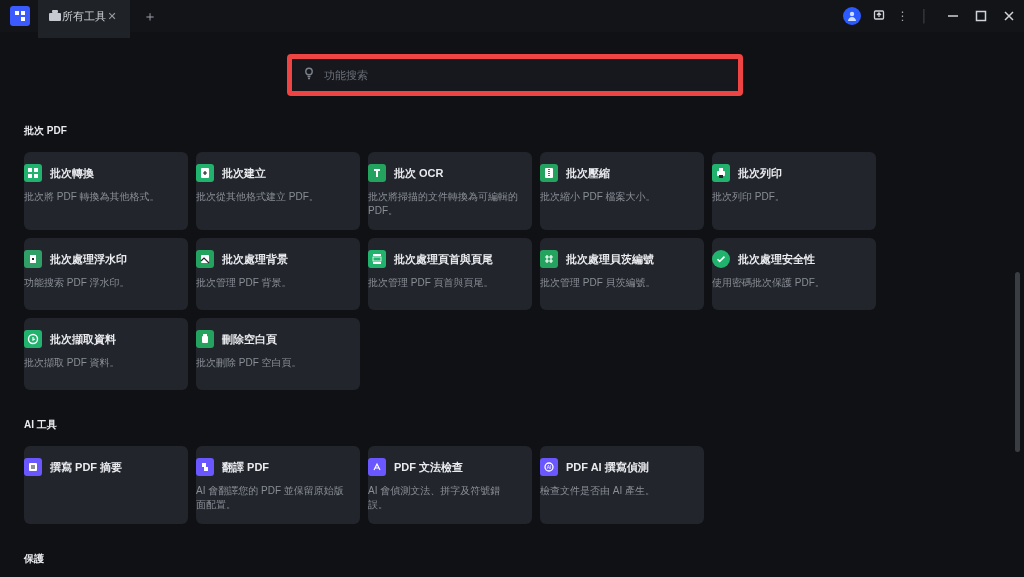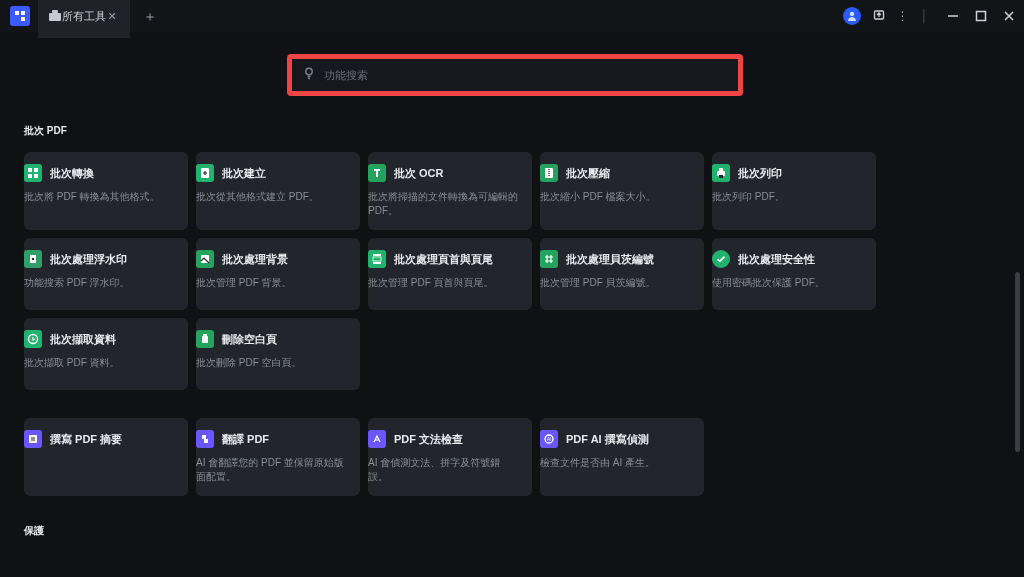--- a/index.html
+++ b/index.html
@@ -274,20 +274,21 @@
               </svg>
             </span>
           <span class="card-title">刪除空白頁</span>
         </div>
         <div class="card-desc">批次刪除 PDF 空白頁。</div>
       </div>
     </div>
   </div>
 
   <div class="section">
+    <div class="section-title">AI 工具</div>
     <div class="grid">
       <div class="card">
         <div class="card-head">
           <span class="card-icon c-purple">
               <svg viewBox="0 0 12 12">
                 <rect x="2" y="2" width="8" height="8" rx="1"></rect>
                 <path d="M4 5h4M4 7h4" stroke="#22252b" stroke-width="1"></path>
               </svg>
             </span>
           <span class="card-title">撰寫 PDF 摘要</span>

